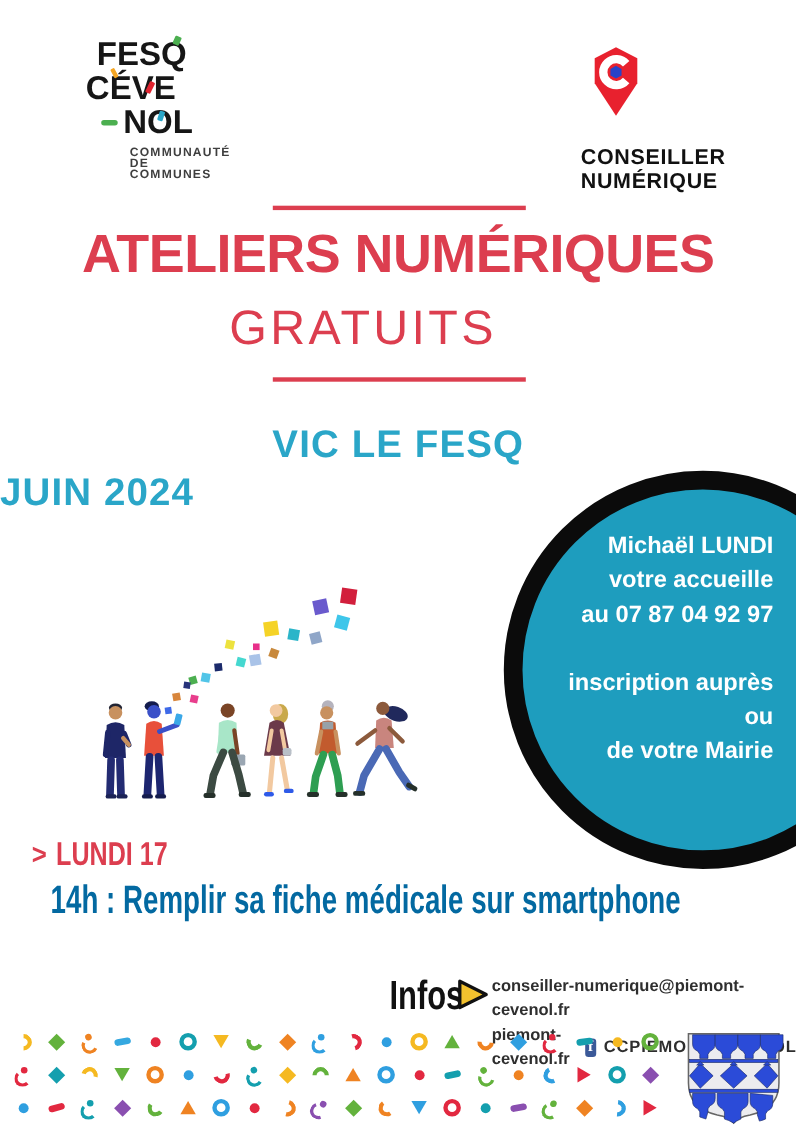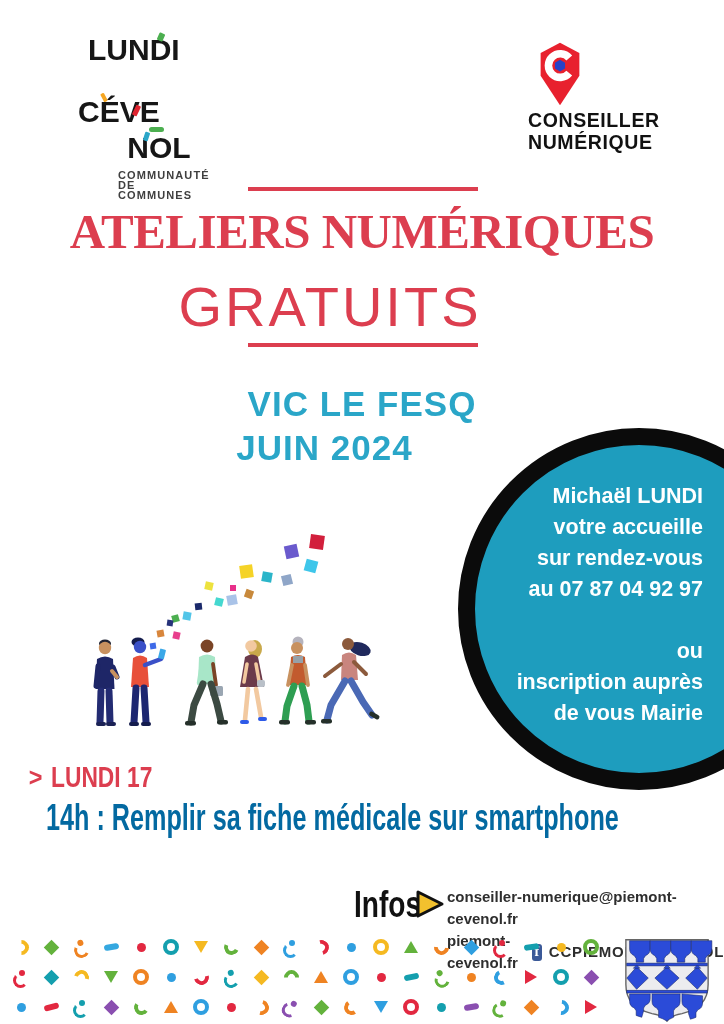--- a/index.html
+++ b/index.html
@@ -10,50 +10,50 @@
     color:#1a1a1a;
   }
   .abs{position:absolute;}
   .cond{display:inline-block;transform:scaleX(0.76);transform-origin:0 50%;white-space:nowrap;}
 
   
   #logo-cc{left:76px;top:34px;width:150px;}
   .cc-line{font-weight:900;font-size:30px;line-height:31px;letter-spacing:0px;color:#161616;position:relative;white-space:nowrap;}
   .cc-l1{margin-left:0;}
   .cc-l2{margin-left:12px;}
-  .cc-l3{margin-left:2px;margin-top:31px;}
-  .cc-l4{margin-left:16px;display:flex;align-items:center;flex-direction:column;}
+  .cc-l3{margin-left:2px;}
+  .cc-l4{margin-left:16px;display:flex;align-items:center;}
   .dash{display:inline-block;height:5px;border-radius:3px;}
   .dash-orange{width:30px;background:var(--dash_orange);margin-left:9px;vertical-align:8px;}
   .dash-green{width:15px;background:var(--dash_green);margin-right:5px;}
   .accent{position:absolute;border-radius:1px;}
   .acc-red1{width:4px;height:9px;background:var(--accent_mark_red);left:40px;top:-3px;transform:rotate(-28deg);}
   .acc-green1{width:6px;height:8px;background:var(--dash_green);left:70px;top:-1px;transform:rotate(24deg);}
   .acc-orange1{width:4px;height:9px;background:var(--dash_orange);left:24px;top:-3px;transform:rotate(-28deg);}
   .acc-red2{width:5px;height:11px;background:var(--accent_mark_red);left:56px;top:9px;transform:rotate(26deg);}
   .acc-teal1{width:5px;height:9px;background:var(--teal);left:52px;top:5px;transform:rotate(18deg);}
   #cc-sub{margin:7px 0 0 42px;font-size:11px;font-weight:700;letter-spacing:1.1px;color:#3f3f3f;line-height:10px;}
 
   
   #logo-cn{left:528px;top:42px;width:170px;text-align:left;}
   #cn-pin{margin-left:6px;}
   .cn-line{font-weight:900;font-size:19.5px;line-height:21.5px;letter-spacing:0.6px;color:#111;}
-  #cn-text{margin-top:0;}
+  #cn-text{margin-top:22px;}
 
   
   .redline{left:248px;width:230px;height:4px;background:var(--accent_red);}
   #line-top{top:187px;}
   #line-bottom{top:343px;}
   #title-main{top:203px;left:0;width:724px;text-align:center;
-    font-size:49px;font-weight:900;letter-spacing:-0.5px;color:var(--accent_red);font-family:Liberation Serif, serif;}
+    font-size:49px;font-weight:900;letter-spacing:-0.5px;color:var(--accent_red);}
   #title-sub{top:274px;left:0;width:660px;text-align:center;
-    font-size:56px;font-weight:400;letter-spacing:3px;color:var(--accent_red);}
+    font-size:44px;font-weight:400;letter-spacing:3px;color:var(--accent_red);}
   #loc-city{top:384px;left:0;width:724px;text-align:center;
     font-size:35px;font-weight:900;letter-spacing:1px;color:var(--teal);}
-  #loc-date{top:428px;left:0;width:649px;text-align:center;
+  #loc-date{top:428px;left:0;width:649px;text-align:left;
     font-size:35px;font-weight:900;letter-spacing:1px;color:var(--teal);}
 
   
   #circle{left:458px;top:428px;width:362px;height:362px;border-radius:50%;
     background:var(--circle_teal);border:17px solid #0b0b0b;box-sizing:border-box;}
   #circle-text{position:absolute;top:36px;right:100px;width:250px;text-align:right;
     color:#ffffff;font-weight:700;font-size:21.5px;line-height:31px;}
   #circle-text .cline{min-height:31px;}
 
   
@@ -91,21 +91,21 @@
   .bi-person::after{content:'';position:absolute;left:0;top:3px;width:9px;height:9px;border:3.5px solid transparent;border-bottom-color:currentColor;border-left-color:currentColor;border-radius:50%;}
 
   #shield{left:620px;top:936px;}
 </style>
 </head>
 <body>
 
 <div class="abs" id="logo-cc">
   <div class="cc-line cc-l2">
     <span class="accent acc-green1"></span>
-    <span>LUNDI</span>
+    <span>FESQ</span>
   </div>
   <div class="cc-line cc-l3">
     <span class="accent acc-orange1"></span>
     <span class="accent acc-red2"></span>
     <span>CÉVE</span>
   </div>
   <div class="cc-line cc-l4">
     <span class="accent acc-teal1"></span>
     <span class="dash dash-green"></span>
     <span>NOL</span>
@@ -134,26 +134,25 @@
 <div class="abs" id="title-sub">GRATUITS</div>
 <div class="abs redline" id="line-bottom"></div>
 
 <div class="abs" id="loc-city">VIC LE FESQ</div>
 <div class="abs" id="loc-date">JUIN 2024</div>
 
 <div class="abs" id="circle">
   <div id="circle-text">
     <div class="cline">Michaël LUNDI</div>
     <div class="cline">votre accueille</div>
-    <div class="cline">sur rendez-vous</div>
     <div class="cline">au 07 87 04 92 97</div>
     <div class="cline"></div>
+    <div class="cline">inscription auprès</div>
     <div class="cline">ou</div>
-    <div class="cline">inscription auprès</div>
-    <div class="cline">de vous Mairie</div>
+    <div class="cline">de votre Mairie</div>
   </div>
 </div>
 
 <div class="abs" id="illu">
   <div id="confetti">
       <span style="left: 255px; top: 10px; width: 14px; height: 14px; background: rgb(210, 31, 60); transform: rotate(8deg);"></span>
       <span style="left: 230px; top: 20px; width: 13px; height: 13px; background: rgb(106, 90, 205); transform: rotate(-12deg);"></span>
       <span style="left: 250px; top: 35px; width: 12px; height: 12px; background: rgb(62, 198, 234); transform: rotate(15deg);"></span>
       <span style="left: 185px; top: 40px; width: 13px; height: 13px; background: rgb(245, 211, 39); transform: rotate(-8deg);"></span>
       <span style="left: 207px; top: 47px; width: 10px; height: 10px; background: rgb(43, 181, 201); transform: rotate(10deg);"></span>

